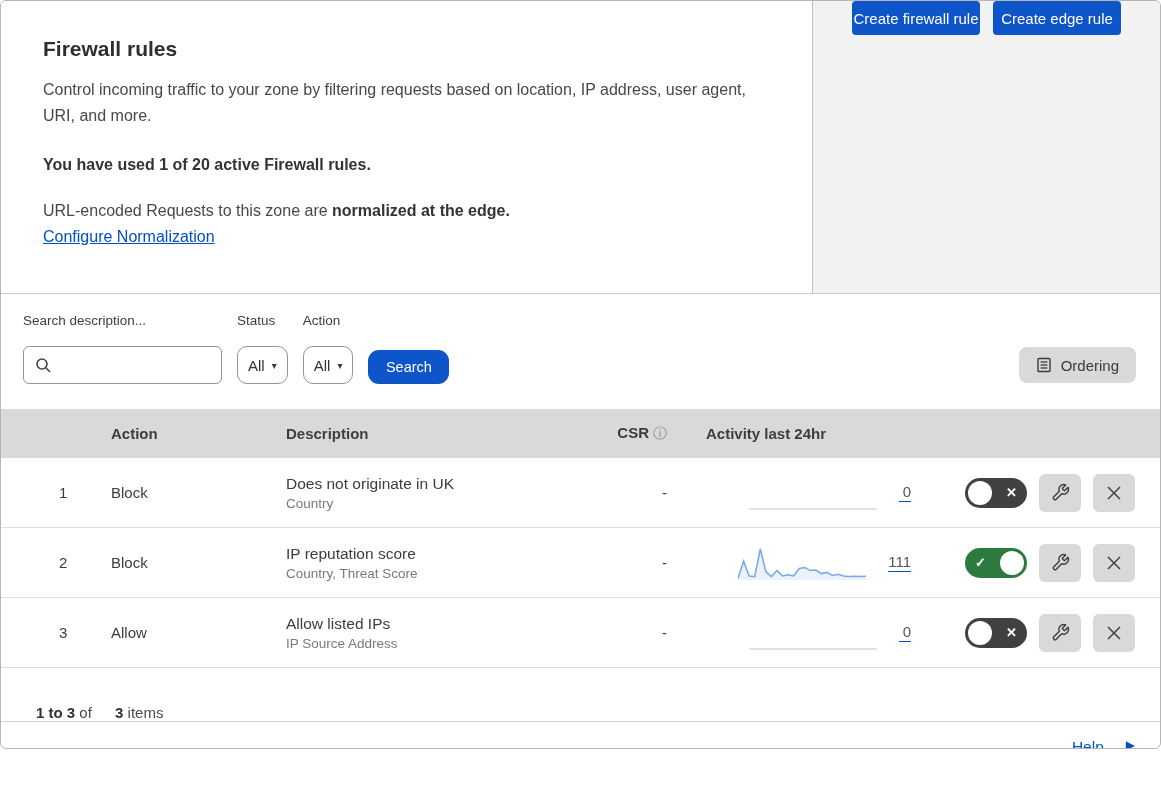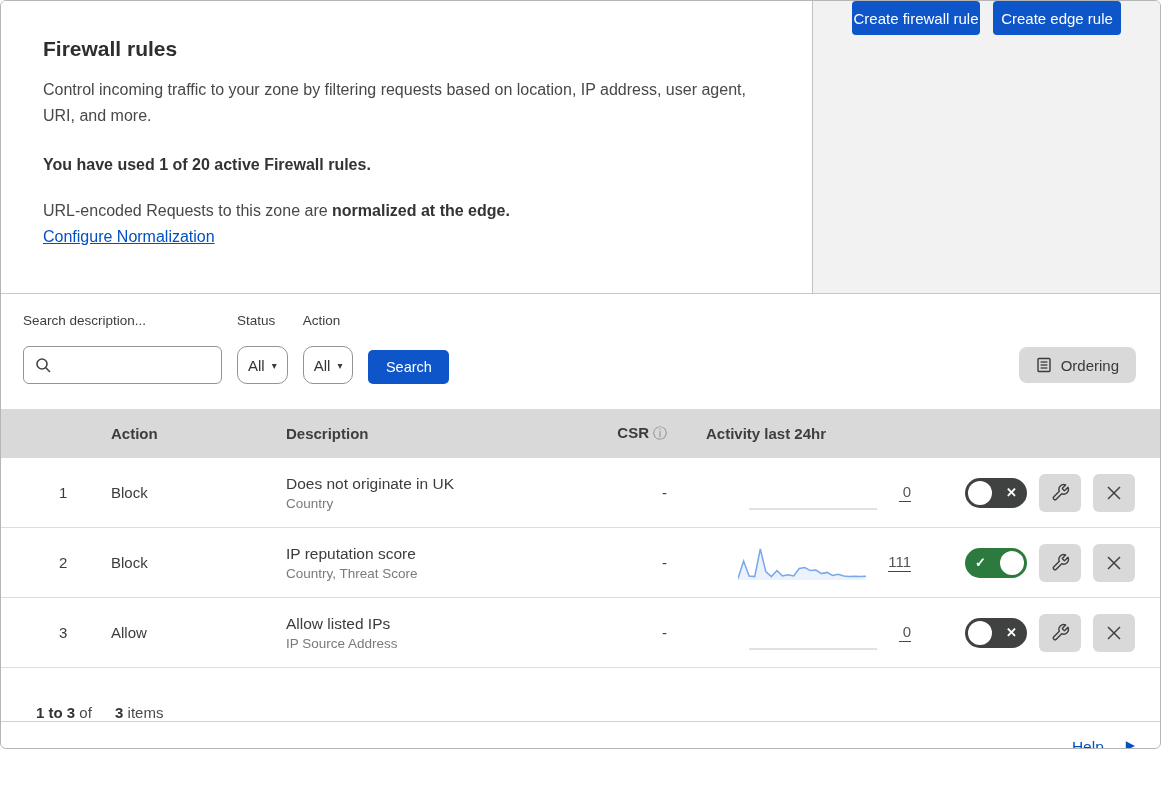--- a/index.html
+++ b/index.html
@@ -64,21 +64,21 @@
     width: 100%; height: 100%; padding: 0 8px 0 36px;
     font-family: inherit; font-size: 15px; color: #333;
   }
   .dropdown {
     height: 38px; background: #fff; border: 1px solid #949494;
     border-radius: 10px; padding: 0 10px; font-family: inherit;
     font-size: 15px; color: #333; cursor: pointer;
     display: flex; align-items: center; gap: 7px;
   }
   .dropdown .caret { font-size: 10px; color: #3c3c3c; }
-  .btn-search { width: 81px; flex: 0 0 auto; border-radius: 5px; font-size: 14.5px; }
+  .btn-search { width: 81px; flex: 0 0 auto; border-radius: 11px; font-size: 14.5px; }
   .btn-gray {
     margin-left: auto; height: 36px; background: var(--btn-gray);
     border: none; border-radius: 8px; padding: 0 17px;
     font-family: inherit; font-size: 15px; color: #3a3a3a; cursor: pointer;
     display: flex; align-items: center; gap: 9px; margin-bottom: 1px;
   }
 
   
   .thead, .trow {
     display: grid;

